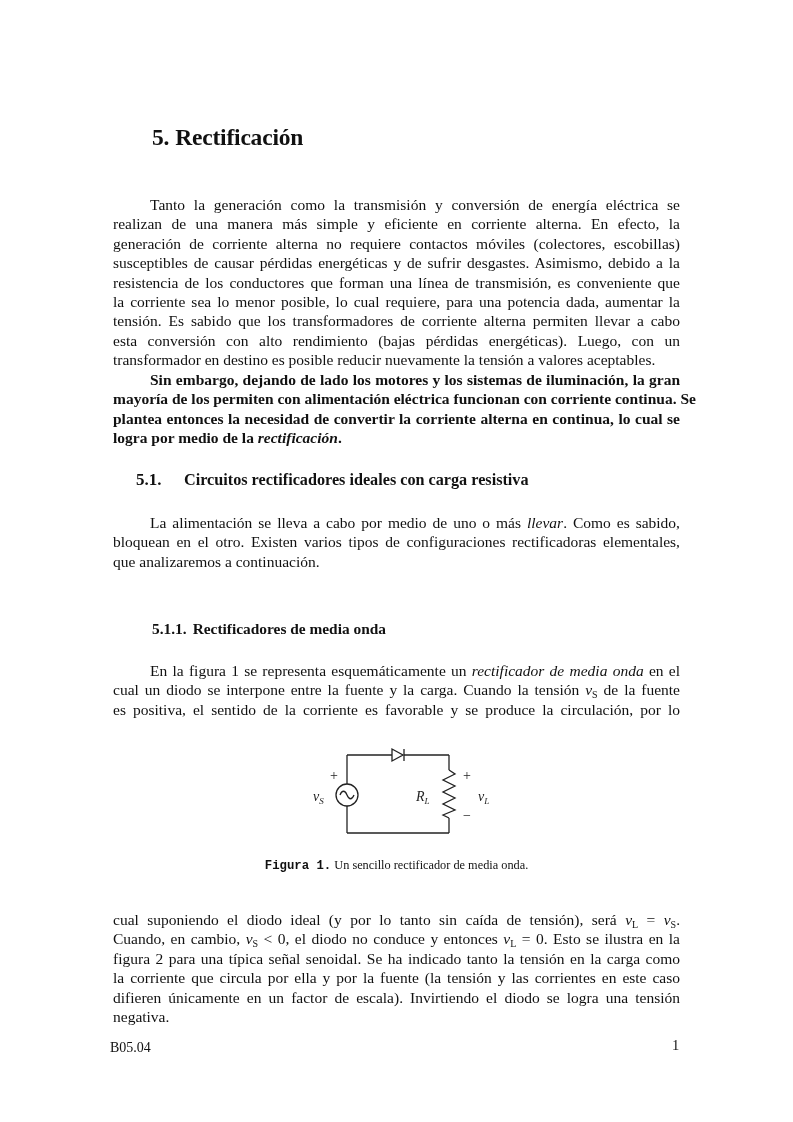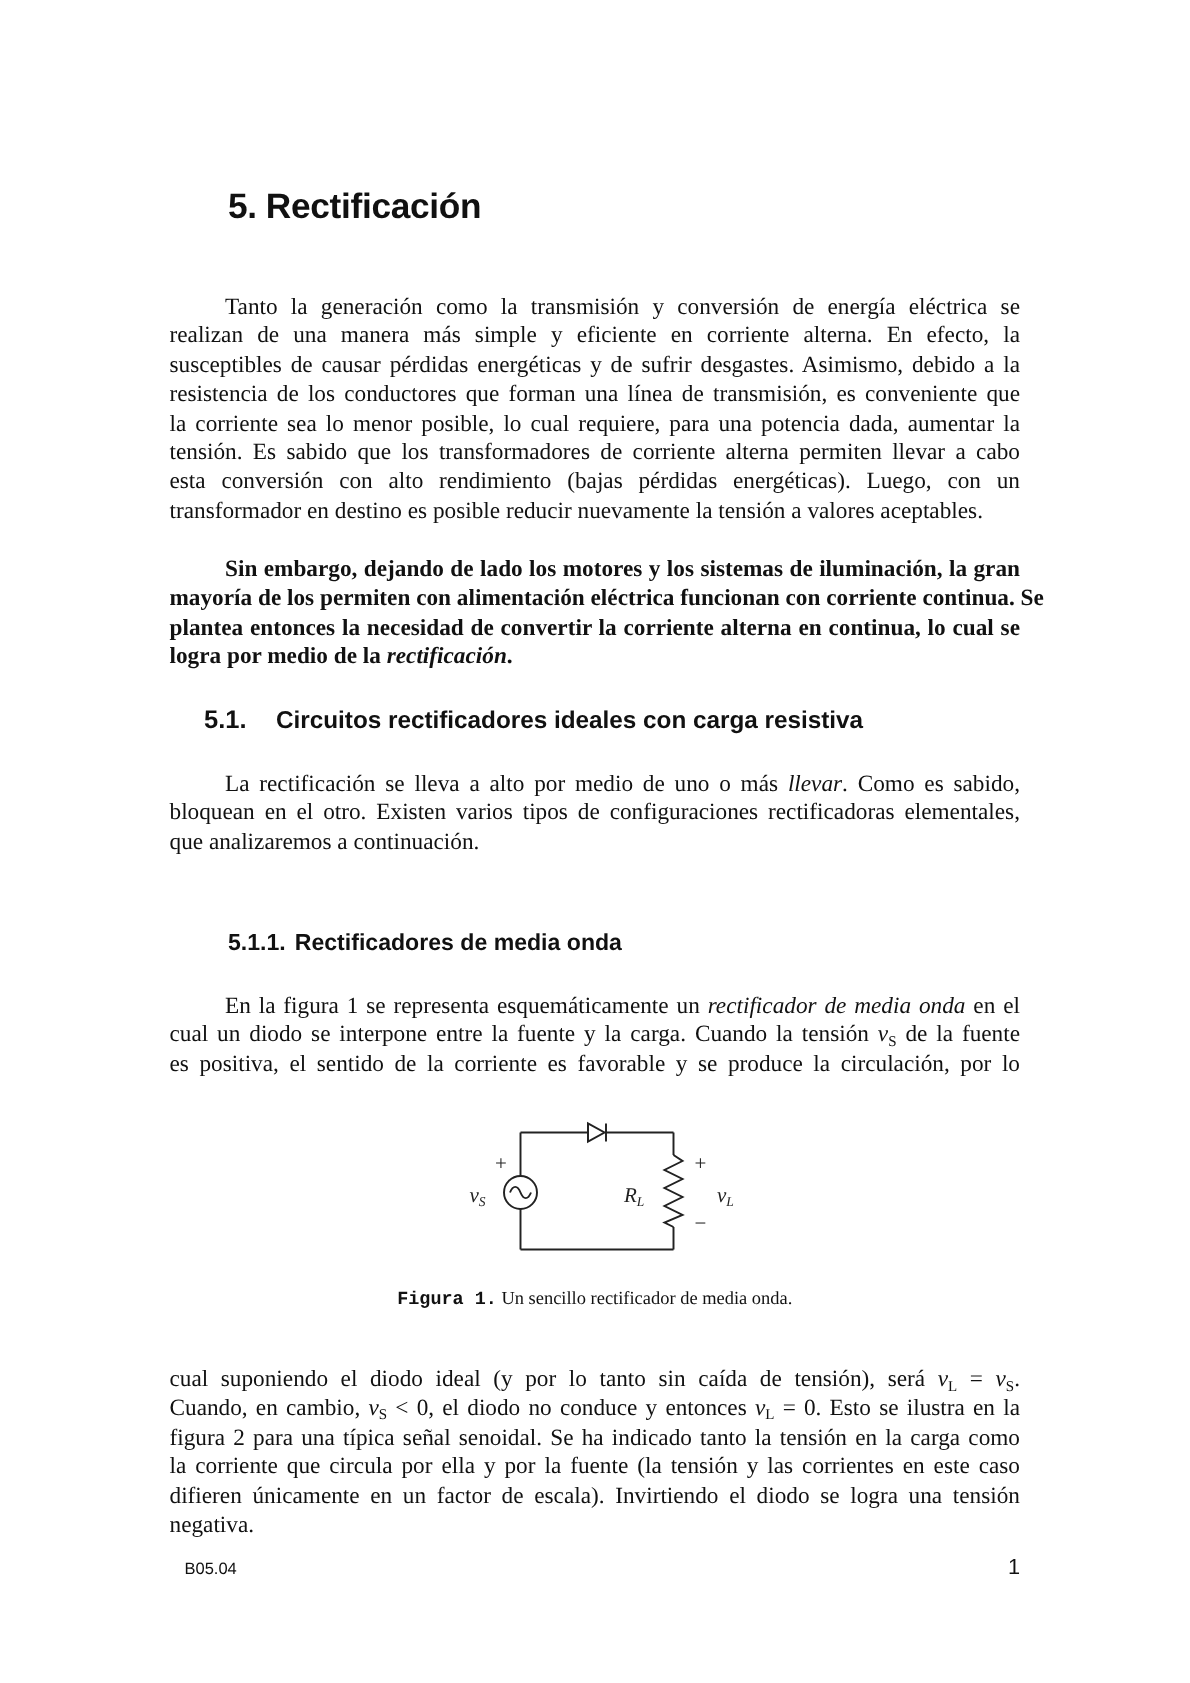--- a/index.html
+++ b/index.html
@@ -1,67 +1,68 @@
 <!DOCTYPE html>
 <html><head>
 <meta charset="utf-8">
 <style>
   html, body { margin: 0; padding: 0; background: #ffffff; }
   body { width: 793px; height: 1122px; position: relative; overflow: hidden; color: #111; }
   .page { position: absolute; left: 0; top: 0; width: 793px; height: 1122px; }
   .serif { font-family: "Liberation Serif", "DejaVu Serif", serif; }
-  .sans { font-family: Liberation Sans, sans-serif; }
+  .sans { font-family: Liberation Serif, serif; }
   h1 { position: absolute; left: 152px; top: 124px; margin: 0; font-size: 23.5px; font-weight: bold; letter-spacing: -0.2px; }
   h1 .num { margin-right: 6px; }
   h2 { position: absolute; left: 136px; top: 470px; margin: 0; font-size: 16.2px; font-weight: bold; }
   h2 .num { display: inline-block; width: 48px; font-size: 17px; }
   h3 { position: absolute; left: 152px; top: 620px; margin: 0; font-size: 15.4px; font-weight: bold; }
   h3 .num { margin-right: 6px; }
   .para { position: absolute; left: 113px; width: 567px; margin: 0; font-size: 15.5px; line-height: 19.4px; text-align: justify; text-align-last: left; }
   .para .line { display: block; text-align: justify; text-align-last: justify; white-space: nowrap; }
   .para .line.last { text-align-last: left; }
   .para .line.indent { text-indent: 37px; }
   i { font-style: italic; }
   sub { font-size: 10px; vertical-align: -3px; line-height: 0; }
   .figure { position: absolute; left: 300px; top: 735px; width: 200px; height: 110px; }
   .caption { position: absolute; left: 0; width: 793px; top: 858px; text-align: center; font-size: 12.3px; }
   .caption b { font-weight: bold; font-family: Liberation Mono, monospace; }
-  .footer-left { position: absolute; left: 123px; top: 1040px; font-size: 11px; }
+  .footer-left { position: absolute; left: 110px; top: 1040px; font-size: 14px; }
   .footer-right { position: absolute; left: 672px; top: 1037px; font-size: 14.5px; }
   .circuit-label { font-family: "Liberation Serif", "DejaVu Serif", serif; }
 </style>
 </head>
 <body>
 
 <div class="page">
 
   <h1 class="sans"><span class="num">5.</span><span>Rectificación</span></h1>
 
   <div class="para serif" style="top:195px;">
     <span class="line indent">Tanto la generación como la transmisión y conversión de energía eléctrica se</span>
     <span class="line">realizan de una manera más simple y eficiente en corriente alterna. En efecto, la</span>
+    <span class="line">generación de corriente alterna no requiere contactos móviles (colectores, escobillas)</span>
     <span class="line">susceptibles de causar pérdidas energéticas y de sufrir desgastes. Asimismo, debido a la</span>
     <span class="line">resistencia de los conductores que forman una línea de transmisión, es conveniente que</span>
     <span class="line">la corriente sea lo menor posible, lo cual requiere, para una potencia dada, aumentar la</span>
     <span class="line">tensión. Es sabido que los transformadores de corriente alterna permiten llevar a cabo</span>
     <span class="line">esta conversión con alto rendimiento (bajas pérdidas energéticas). Luego, con un</span>
     <span class="line last">transformador en destino es posible reducir nuevamente la tensión a valores aceptables.</span>
   </div>
 
   <div class="para serif" style="top:370px;font-weight:bold;">
     <span class="line indent">Sin embargo, dejando de lado los motores y los sistemas de iluminación, la gran</span>
     <span class="line">mayoría de los permiten con alimentación eléctrica funcionan con corriente continua. Se</span>
     <span class="line">plantea entonces la necesidad de convertir la corriente alterna en continua, lo cual se</span>
     <span class="line last"><span>logra por medio de la </span><i>rectificación</i><span>.</span></span>
   </div>
 
   <h2 class="sans"><span class="num">5.1.</span><span>Circuitos rectificadores ideales con carga resistiva</span></h2>
 
   <div class="para serif" style="top:513px;">
-    <span class="line indent"><span>La rectificación se lleva a alto por medio de uno o más </span><i>llevar</i><span>. Como es sabido,</span></span>
+    <span class="line indent"><span>La alimentación se lleva a cabo por medio de uno o más </span><i>llevar</i><span>. Como es sabido,</span></span>
     <span class="line">bloquean en el otro. Existen varios tipos de configuraciones rectificadoras elementales,</span>
     <span class="line last">que analizaremos a continuación.</span>
   </div>
 
   <h3 class="sans"><span class="num">5.1.1.</span><span>Rectificadores de media onda</span></h3>
 
   <div class="para serif" style="top:661px;">
     <span class="line indent"><span>En la figura 1 se representa esquemáticamente un </span><i>rectificador de media onda</i><span> en el</span></span>
     <span class="line"><span>cual un diodo se interpone entre la fuente y la carga. Cuando la tensión </span><i>v</i><sub>S</sub><span>  de la fuente</span></span>
     <span class="line">es positiva, el sentido de la corriente es favorable y se produce la circulación, por lo</span>

